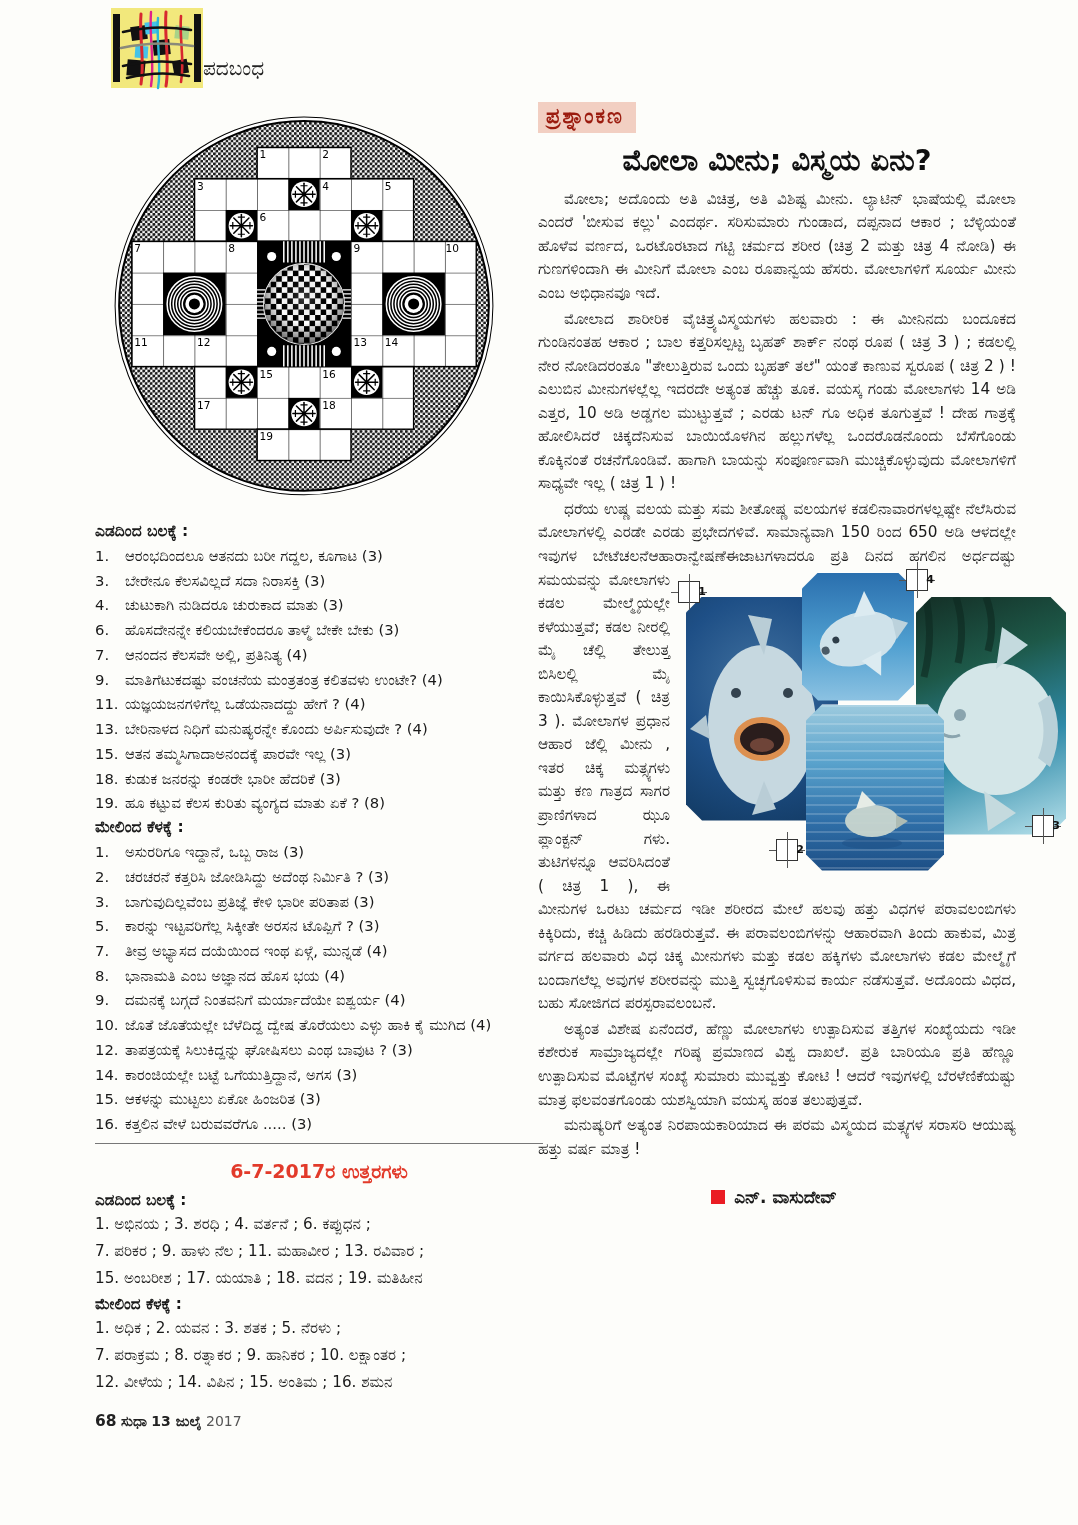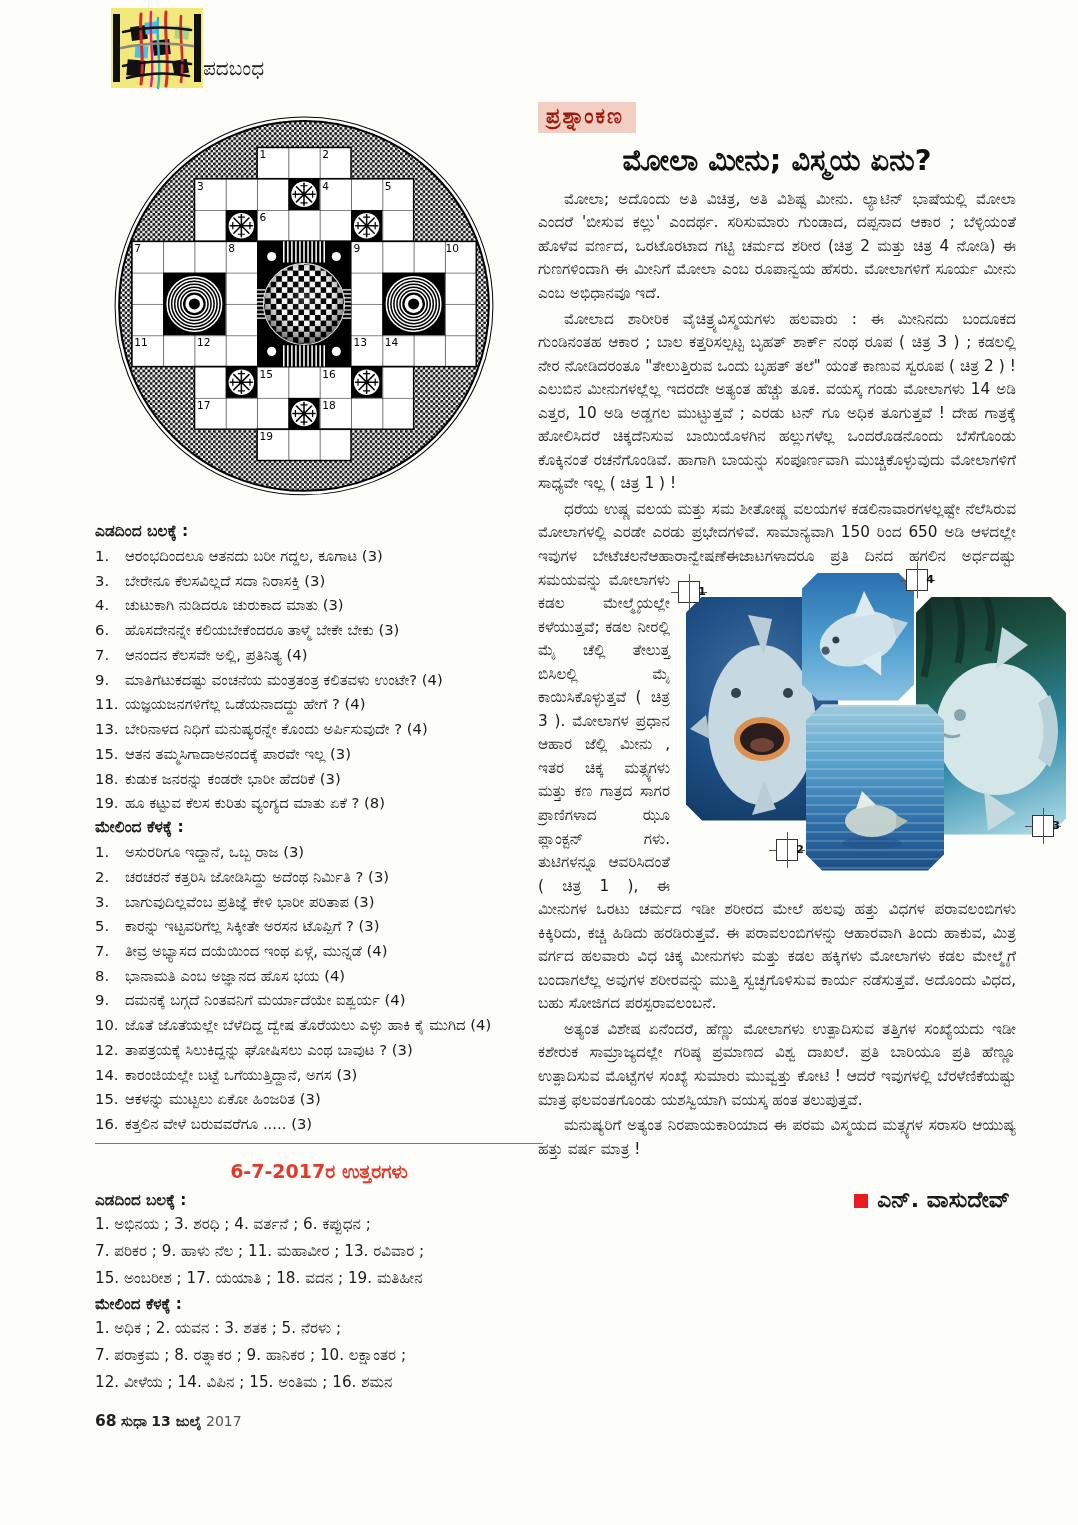--- a/index.html
+++ b/index.html
@@ -63,21 +63,21 @@
   .fig-badge::before{content:"";position:absolute;left:-7px;right:-7px;top:50%;height:1px;background:#555;}
   .fig-badge::after{content:"";position:absolute;top:-7px;bottom:-7px;left:50%;width:1px;background:#555;}
   .fig-badge b{position:absolute;inset:0;background:#fff;border:1.5px solid #333;
                display:flex;align-items:center;justify-content:center;
                font:bold 11px "DejaVu Sans",sans-serif;color:#111;}
   .badge-1{left:-2px;top:8px;}
   .badge-4{left:226px;top:-4px;}
   .badge-3{left:352px;top:242px;}
   .badge-2{left:96px;top:266px;}
 
-  .byline{text-align:right;font-weight:bold;font-size:22px;margin-top:26px;padding-right:6px;}
+  .byline{text-align:center;font-weight:bold;font-size:17px;margin-top:26px;padding-right:6px;}
   .byline .sq{display:inline-block;width:14px;height:14px;background:#ea1c23;margin-right:9px;vertical-align:-1px;}
 </style>
 </head>
 <body>
 
 <div class="logo-block">
   <svg width="92" height="82" viewBox="0 0 92 82">
     <rect x="0" y="0" width="92" height="80" fill="#f2e87c"></rect>
     <rect x="2" y="6" width="7" height="68" fill="#111"></rect>
     <rect x="83" y="6" width="7" height="68" fill="#111"></rect>

